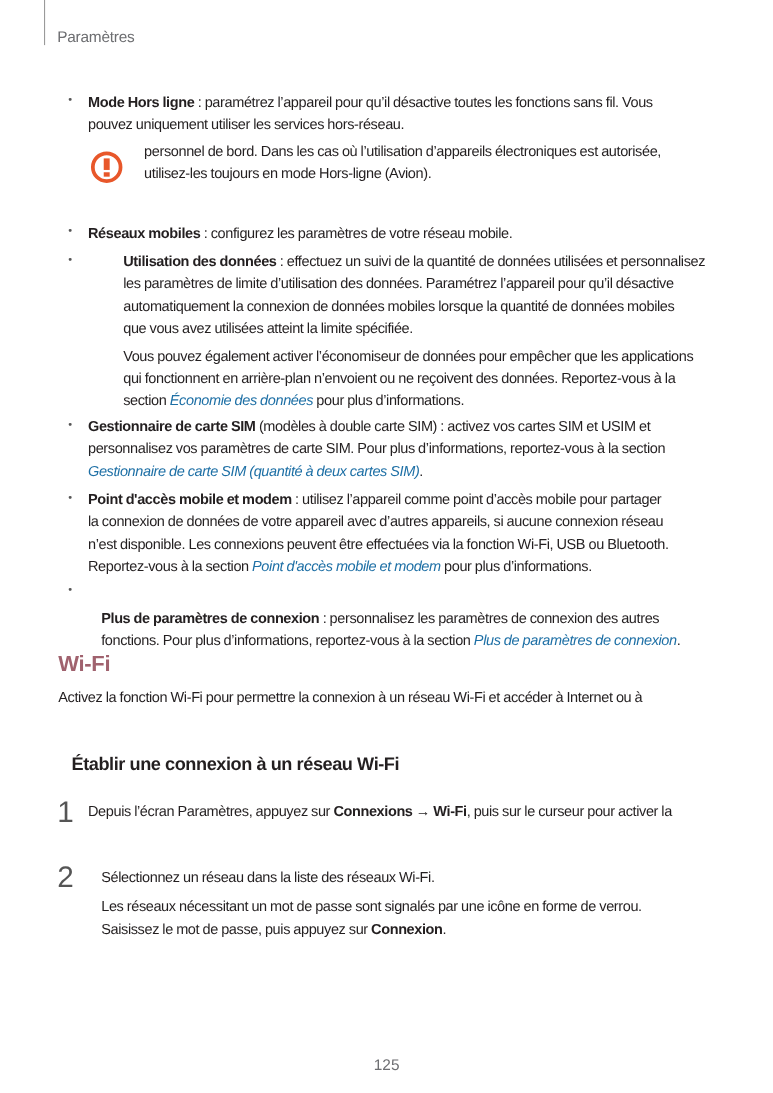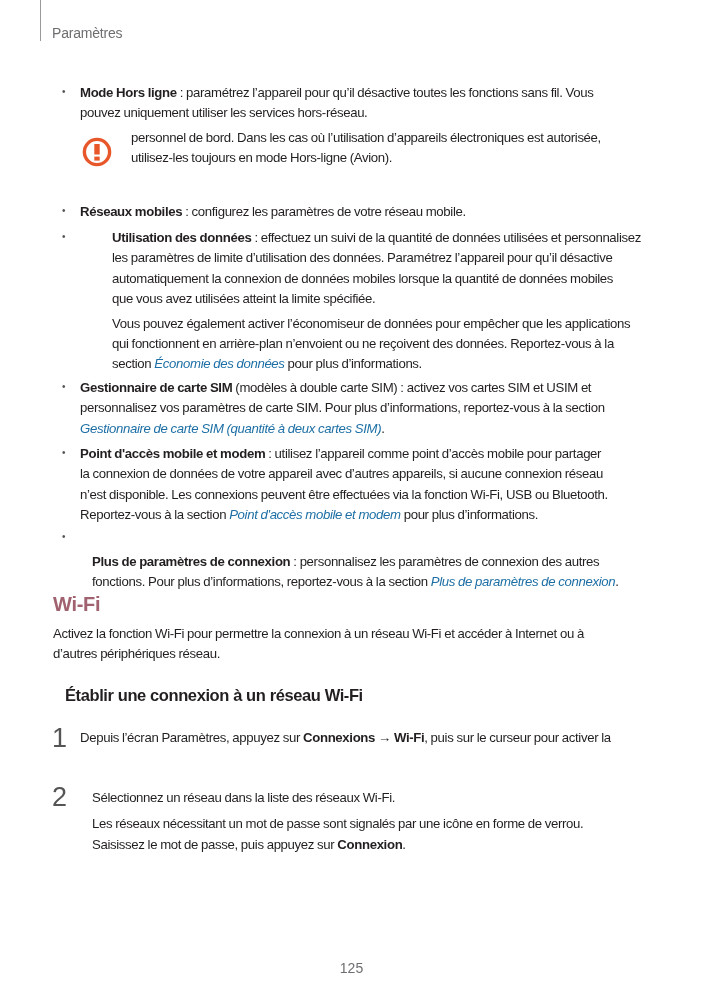--- a/index.html
+++ b/index.html
@@ -74,21 +74,20 @@
 
 <div class="bullet" style="top:531px">•</div>
 <div class="blk txt" style="left:92px; top:528px; width:600px;margin-top:24px;">
   <div><b>Plus de paramètres de connexion</b><span> : personnalisez les paramètres de connexion des autres</span></div>
   <div><span>fonctions. Pour plus d’informations, reportez-vous à la section </span><span class="link">Plus de paramètres de connexion</span><span>.</span></div>
 </div>
 
 <div class="h-wifi">Wi-Fi</div>
 <div class="blk txt" style="left:53px; top:624px; width:620px;">
   <div>Activez la fonction Wi-Fi pour permettre la connexion à un réseau Wi-Fi et accéder à Internet ou à</div>
-  <div>d’autres périphériques réseau.</div>
 </div>
 
 <div class="h-sub">Établir une connexion à un réseau Wi-Fi</div>
 
 <div class="stepnum" style="top:725px">1</div>
 <div class="blk txt" style="left:80px; top:728px; width:590px;">
   <div><span>Depuis l’écran Paramètres, appuyez sur </span><b>Connexions</b><span> → </span><b>Wi-Fi</b><span>, puis sur le curseur pour activer la</span></div>
 </div>
 
 <div class="stepnum" style="top:784px">2</div>

